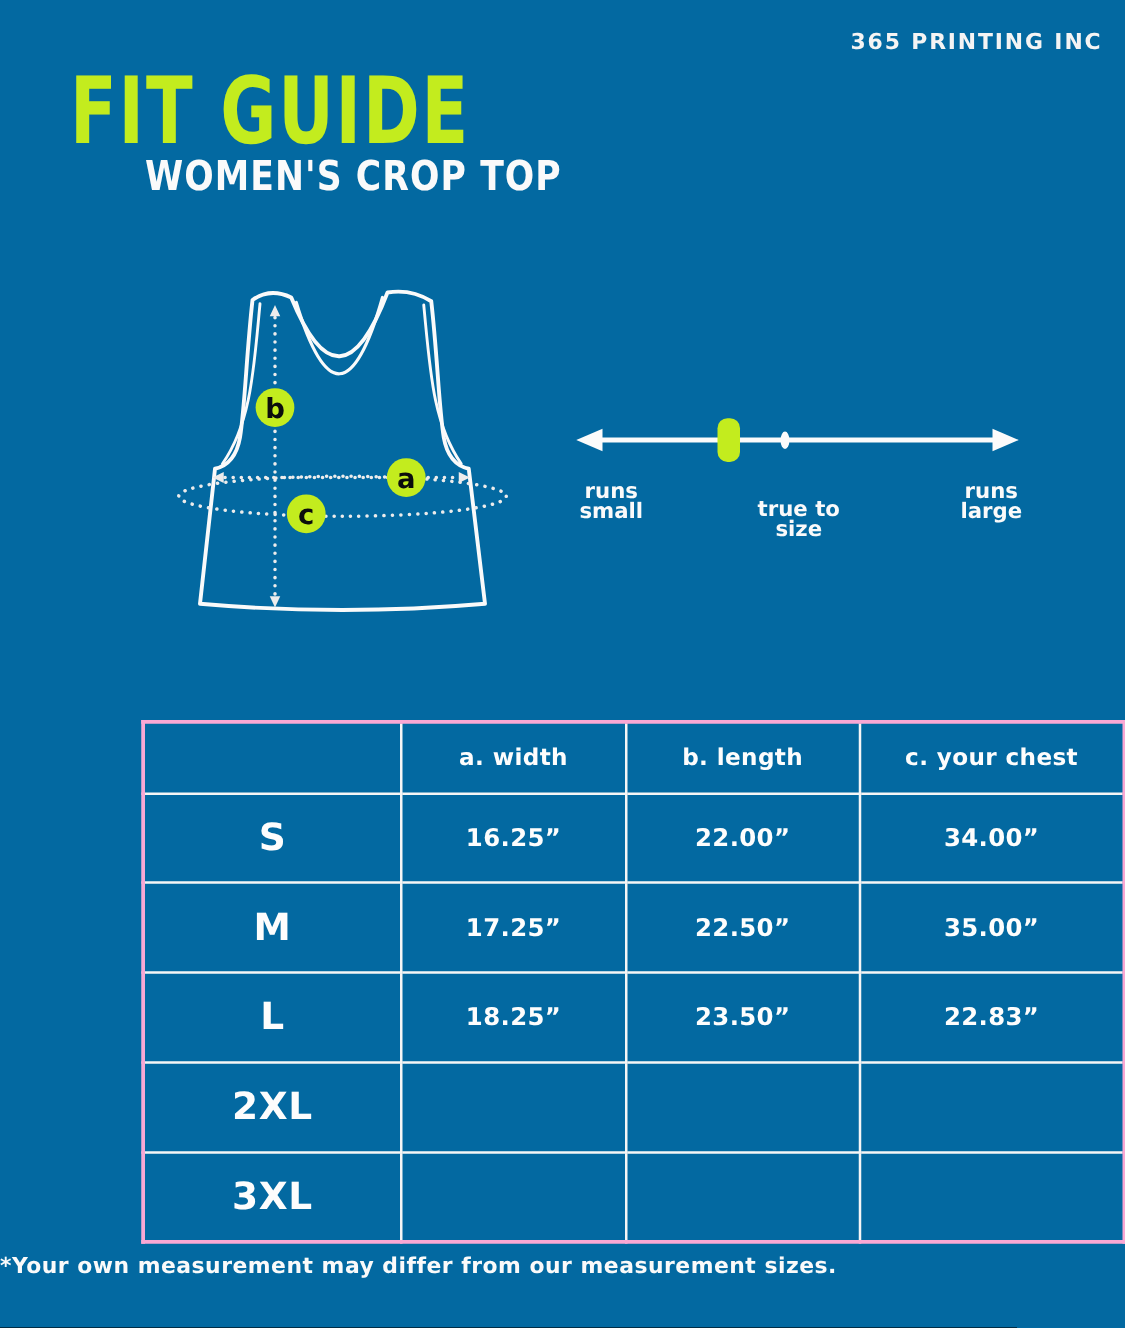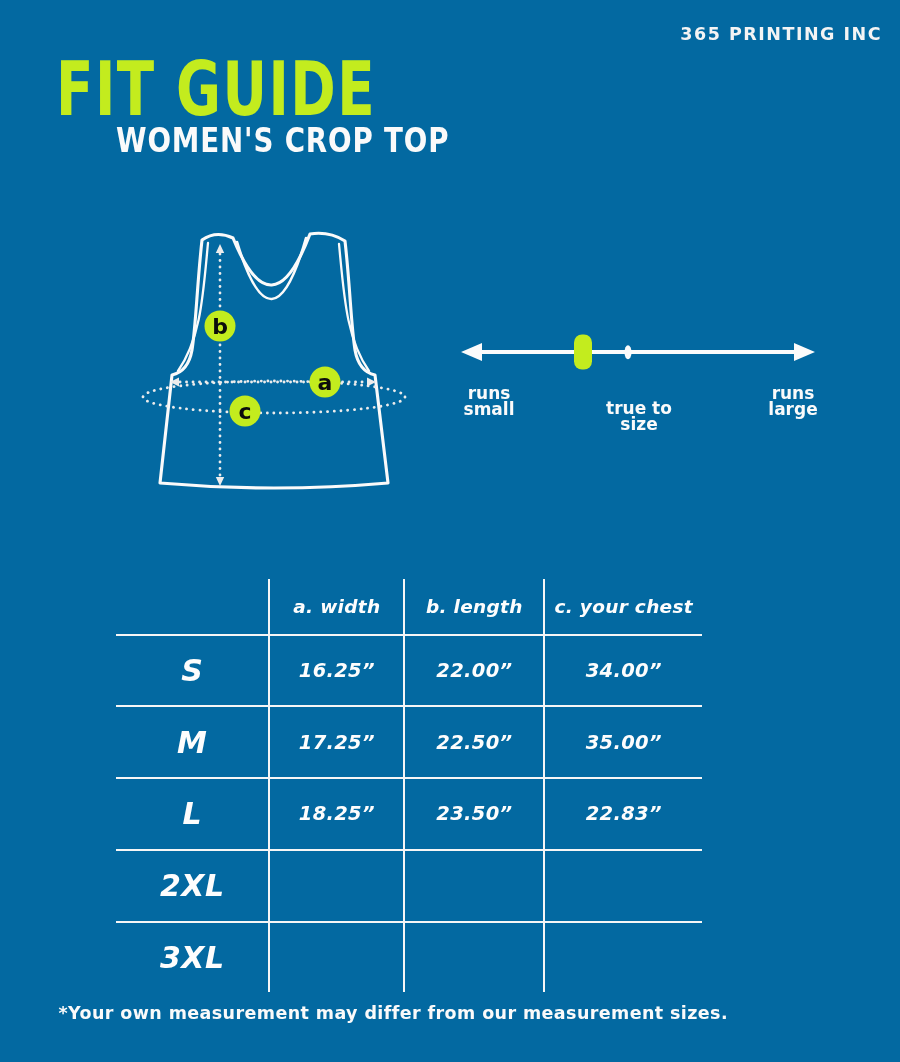--- a/index.html
+++ b/index.html
@@ -39,38 +39,37 @@
   .scale .track{position:absolute;left:12px;top:25.5px;width:353px;height:3px;}
   .scale .tick{position:absolute;top:50%;width:7px;height:13.5px;border-radius:50%;
     background:#fbfbfb;transform:translate(-50%,-50%);}
   .scale .handle{position:absolute;top:50%;width:18px;height:35px;border-radius:8px;
     background:#c3ec1e;transform:translate(-50%,-50%);}
   .scale .lbl{position:absolute;top:61px;transform:translateX(-50%);
     text-align:center;font-size:17px;line-height:15.5px;color:#fafafa;white-space:nowrap;}
   .lbl-small{left:39px;} .lbl-true{left:189px;margin-top:15px;} .lbl-large{left:343px;}
   
   .size-table{
-    position:absolute;left:113px;top:576px;width:592px;height:419px;
+    position:absolute;left:113px;top:576px;width:788px;height:419px;
     border-collapse:collapse;table-layout:fixed;
-    border:3px solid #0369a1;
-    font-style:italic;
+    border:3px solid #f9a8d4;
   }
   .size-table th,.size-table td{
     border:2.6px solid #f6f6f6;text-align:center;vertical-align:middle;
     color:#fdfdfd;font-weight:bold;padding:0;
   }
   .size-table thead tr{height:57px;}
   .size-table tbody tr{height:60px;}
   .size-table th{font-size:18.5px;letter-spacing:0.3px;}
   .size-table td.size{font-size:30px;letter-spacing:0.5px;}
   .size-table td.val{font-size:19.5px;letter-spacing:0.3px;}
   col.c-size{width:26.3%;} col.c-width{width:22.9%;} col.c-length{width:23.8%;} col.c-chest{width:27%;}
   
   .footnote{
-    position:absolute;left:0;top:1003px;width:728px;text-align:right;
+    position:absolute;left:0;top:1003px;width:728px;text-align:left;
     font-size:17.5px;letter-spacing:0.4px;color:#fafafa;
   }
 </style>
 </head>
 <body>
 
 <div class="page">
 
   <div class="brand">365 PRINTING INC</div>
   <h1 class="title">FIT GUIDE</h1>

